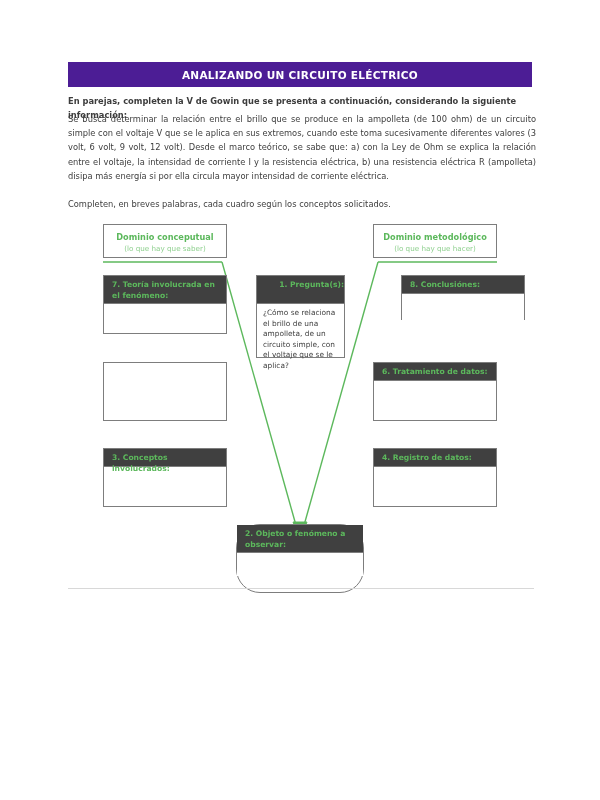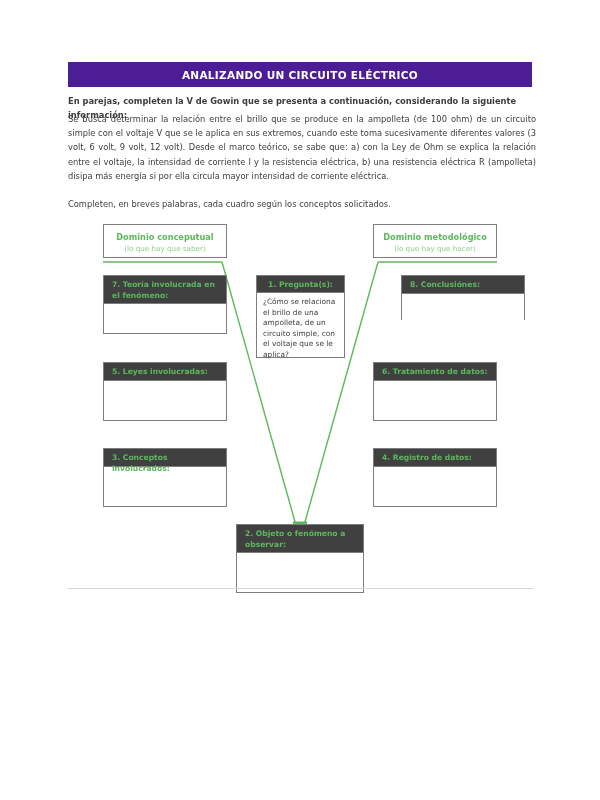--- a/index.html
+++ b/index.html
@@ -191,50 +191,49 @@
       <div class="d-title">Dominio metodológico</div>
       <div class="d-sub">(lo que hay que hacer)</div>
     </div>
 
     <div class="box" style="left:103px; top:275px; width:124px; height:59px;">
       <div class="hdr" style="height:28px;">7. Teoría involucrada en el fenómeno:</div>
       <div class="body" style="height:29px;"></div>
     </div>
 
     <div class="box" style="left:103px; top:362px; width:124px; height:59px;">
-      <div class="hdr" style="height:18px;">5. Leyes involucradas:</div>
       <div class="body" style="height:39px;"></div>
     </div>
 
     <div class="box" style="left:103px; top:448px; width:124px; height:59px;">
       <div class="hdr" style="height:18px;">3. Conceptos involucrados:</div>
       <div class="body" style="height:39px;"></div>
     </div>
 
     <div class="box" style="left:256px; top:275px; width:89px; height:83px;">
-      <div class="hdr" style="height:17px; text-align:center; padding-left:0; padding-right:0;">1. Pregunta(s):</div>
+      <div class="hdr" style="height:28px; text-align:right; padding-left:0; padding-right:0;">1. Pregunta(s):</div>
       <div class="q-body" style="height:64px;">¿Cómo se relaciona el brillo de una ampolleta, de un circuito simple, con el voltaje que se le aplica?</div>
     </div>
 
     <div class="box" style="left:373px; top:275px; width:124px; height:45px;margin-left:28px;">
       <div class="hdr" style="height:18px;">8. Conclusiónes:</div>
       <div class="body" style="height:39px;"></div>
     </div>
 
     <div class="box" style="left:373px; top:362px; width:124px; height:59px;">
       <div class="hdr" style="height:18px;">6. Tratamiento de datos:</div>
       <div class="body" style="height:39px;"></div>
     </div>
 
     <div class="box" style="left:373px; top:448px; width:124px; height:59px;">
       <div class="hdr" style="height:18px;">4. Registro de datos:</div>
       <div class="body" style="height:39px;"></div>
     </div>
 
-    <div class="box" style="left:236px; top:524px; width:128px; height:69px;">
+    <div class="box" style="left:236px; top:524px; width:128px; height:69px;border-radius:24px;">
       <div class="hdr" style="height:28px;">2. Objeto o fenómeno a observar:</div>
       <div class="body" style="height:23px;"></div>
     </div>
 
   </div>
 
   <div class="footer-rule"></div>
 
 </div>
 

